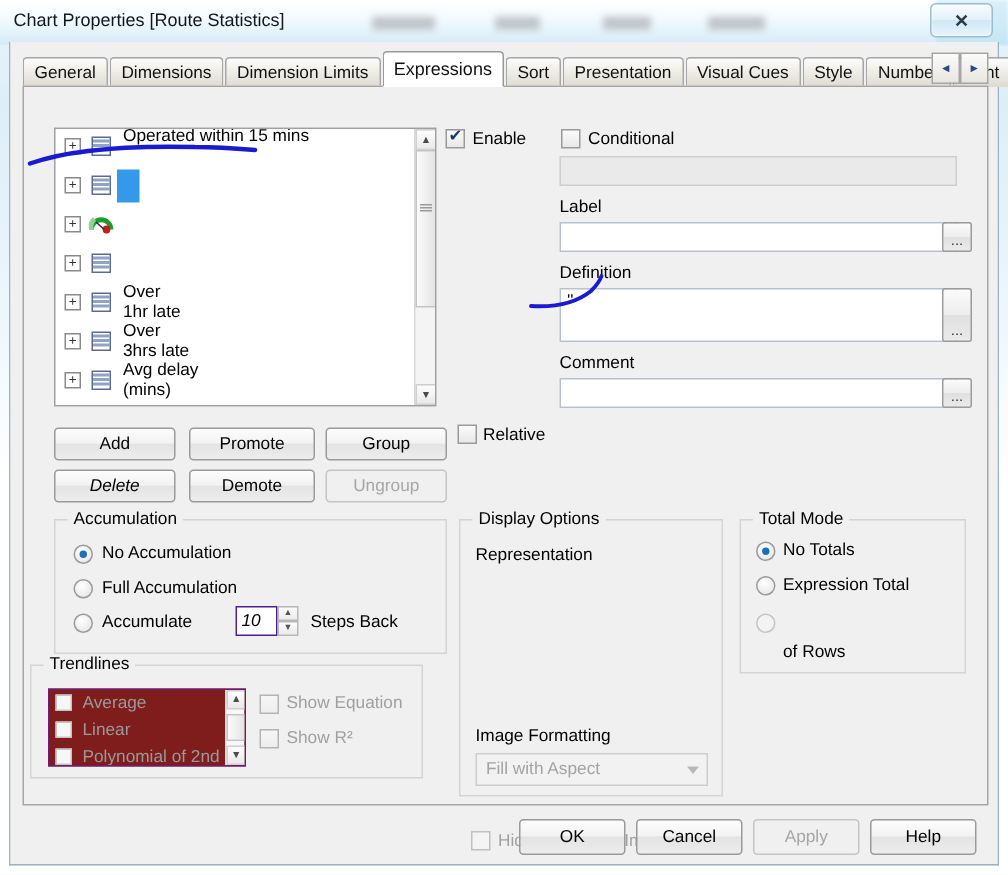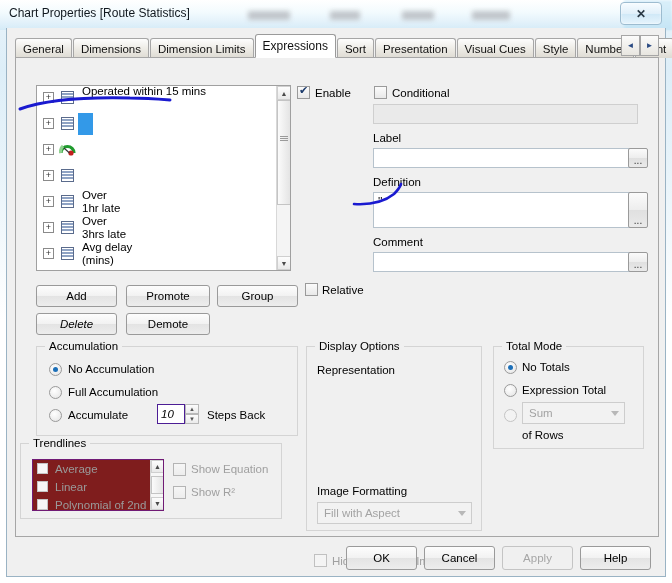--- a/index.html
+++ b/index.html
@@ -330,20 +330,21 @@
                   <span>▼</span>
                 </div>
             </div>
           </div>
 
           <div class="btn" style="left:20px;top:227px;width:81px;height:22px;position:absolute;">Add</div>
           <div class="btn" style="left:110px;top:227px;width:84px;height:22px;position:absolute;">Promote</div>
           <div class="btn" style="left:201px;top:227px;width:81px;height:22px;position:absolute;">Group</div>
           <div class="btn" style="left:20px;top:255px;width:81px;height:22px;position:absolute;font-style:italic;">Delete</div>
           <div class="btn" style="left:110px;top:255px;width:84px;height:22px;position:absolute;">Demote</div>
+          <div class="btn disabled" style="left:201px;top:255px;width:81px;height:22px;position:absolute;">Ungroup</div>
 
           <div class="cbx checked" style="left:281px;top:28px;"></div>
           <div class="lbl" style="left:299px;top:29px;">Enable</div>
 
           <div class="cbx" style="left:358px;top:28px;"></div>
           <div class="lbl" style="left:376px;top:29px;">Conditional</div>
 
           <div class="tfield disabled" style="left:357px;top:46px;width:265px;height:20px;"></div>
 
           <div class="lbl" style="left:357px;top:74px;">Label</div>
@@ -416,24 +417,20 @@
           <div class="cbx dim" style="left:298px;top:496px;"></div>
           <div class="lbl dim" style="left:316px;top:497px;">Hide Text When Image Missing</div>
 
           <div class="grp" style="left:477px;top:288px;width:151px;height:103px;">
             <div class="grp-t">Total Mode</div>
             <div class="rad sel" style="left:10px;top:14px;"></div>
             <div class="lbl" style="left:28px;top:14px;">No Totals</div>
             <div class="rad" style="left:10px;top:37px;"></div>
             <div class="lbl" style="left:28px;top:37px;">Expression Total</div>
             <div class="rad dim" style="left:10px;top:62px;"></div>
-            <div class="combo disabled" style="left:28px;top:55px;width:103px;height:22px;">
-              <span>Sum</span>
-              <span class="arrw"></span>
-            </div>
             <div class="lbl" style="left:28px;top:82px;">of Rows</div>
           </div>
 
         </div>
 
         <div class="footer">
           <div class="btn" style="left:339px;top:8px;width:71px;height:24px;position:absolute;">OK</div>
           <div class="btn" style="left:417px;top:8px;width:71px;height:24px;position:absolute;">Cancel</div>
           <div class="btn disabled" style="left:495px;top:8px;width:71px;height:24px;position:absolute;">Apply</div>
           <div class="btn" style="left:573px;top:8px;width:71px;height:24px;position:absolute;">Help</div>

